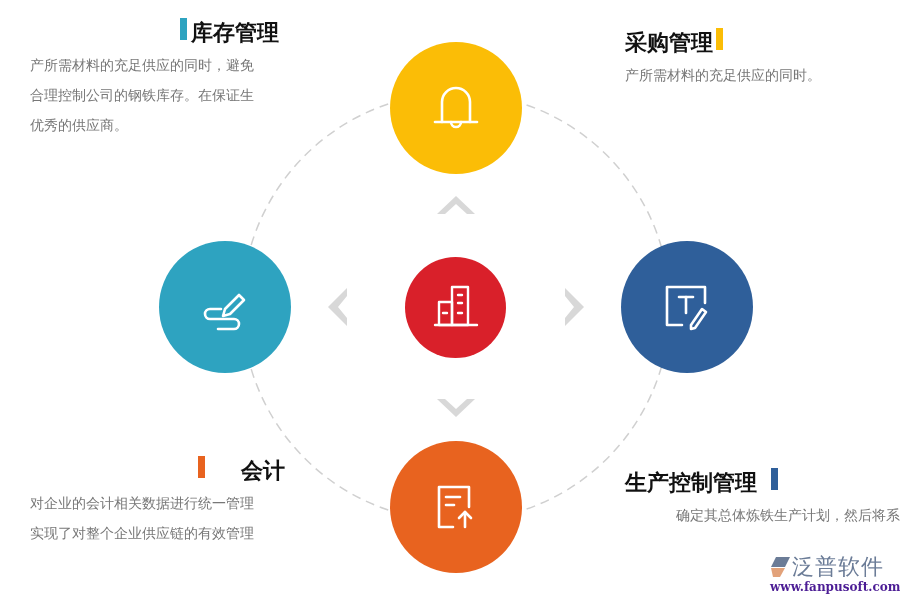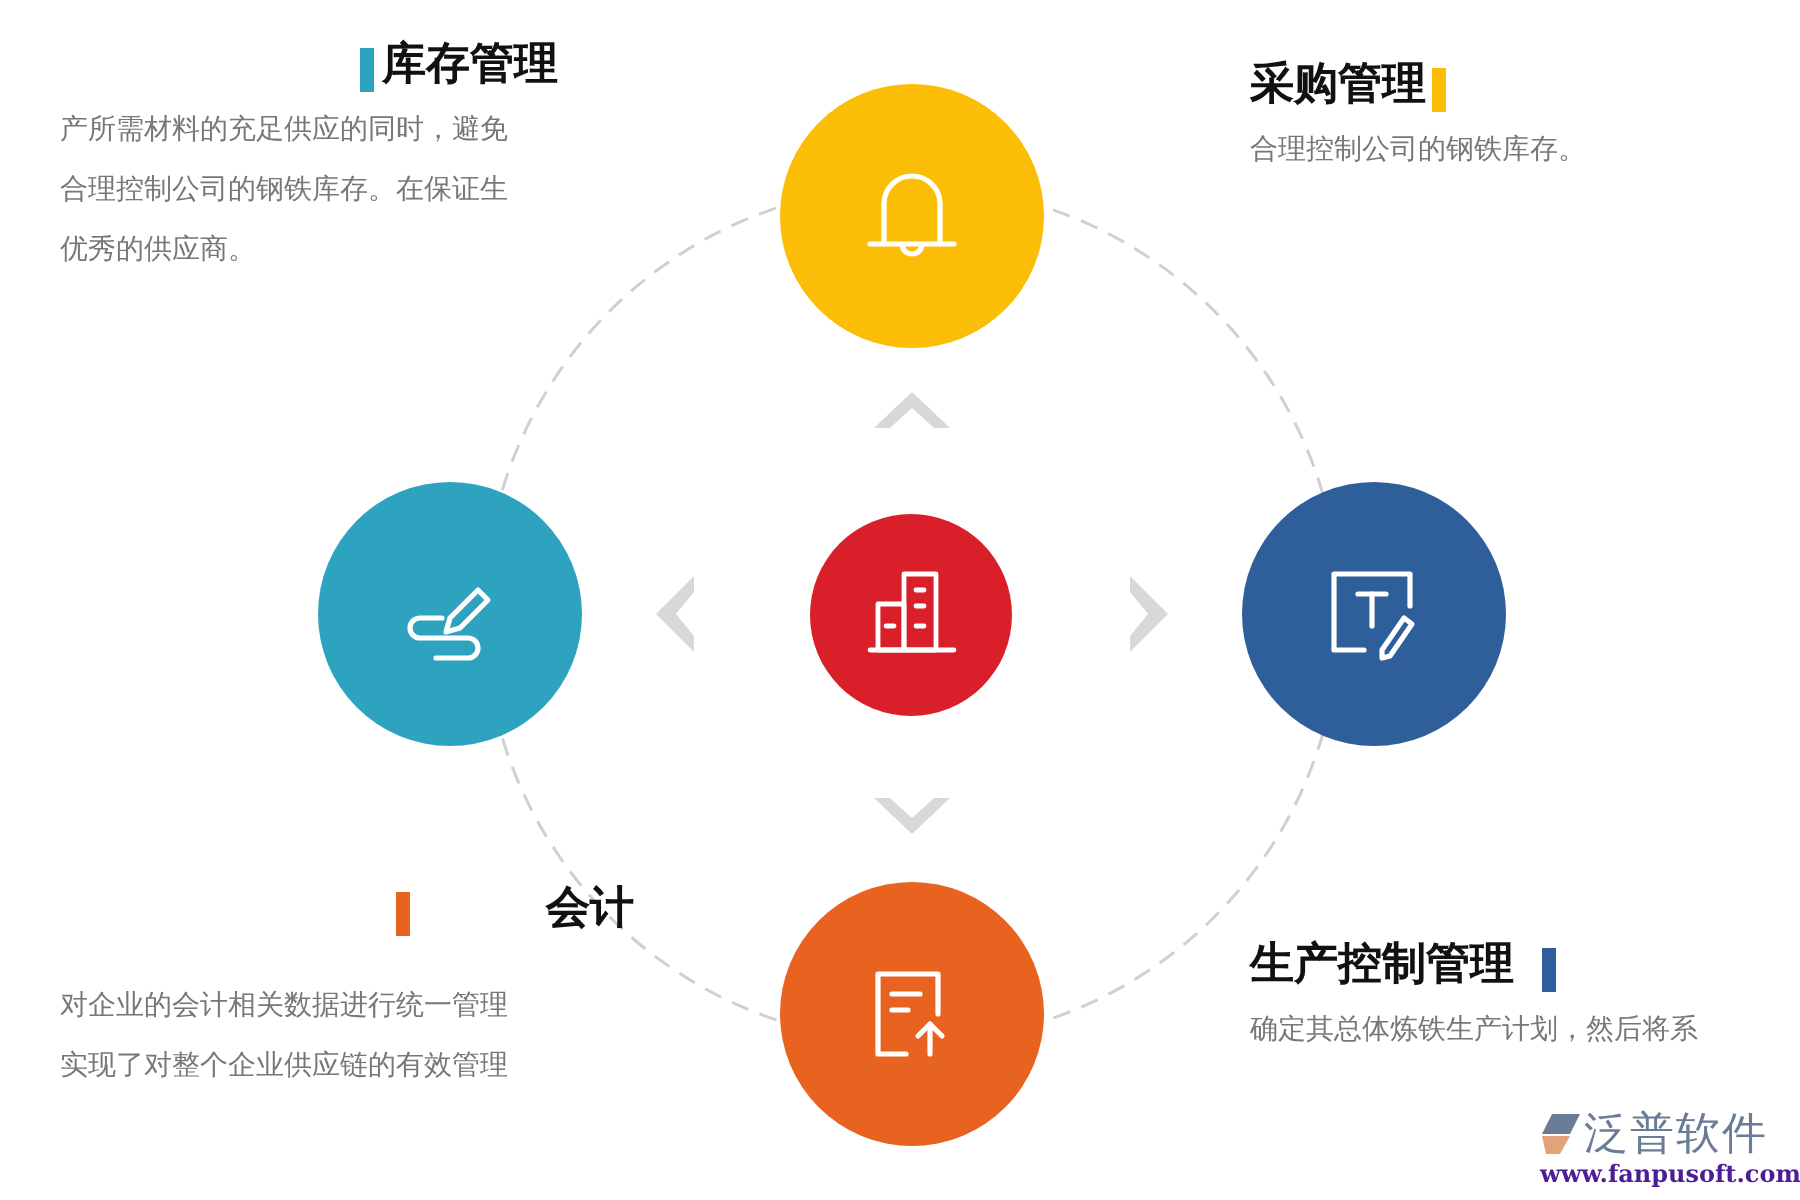--- a/index.html
+++ b/index.html
@@ -2,21 +2,21 @@
 <html><head>
 <meta charset="utf-8">
 <style>
   html, body { margin: 0; padding: 0; background: #ffffff; }
   body { width: 900px; height: 600px; position: relative; overflow: hidden;
          font-family: "DejaVu Sans", "Liberation Sans", sans-serif; }
   .ring { position: absolute; left: 0; top: 0; }
   .node { position: absolute; border-radius: 50%; display: flex; align-items: center; justify-content: center; }
   .node svg { display: block; }
   .title { position: absolute; font-family: "DejaVu Serif", "Liberation Serif", serif; font-weight: bold;
-           font-size: 22px; color: #111; line-height: 28px; white-space: nowrap; display: flex; align-items: flex-end; }
+           font-size: 22px; color: #111; line-height: 28px; white-space: nowrap; display: flex; align-items: flex-start; }
   .bar { display: inline-block; width: 7px; height: 22px; }
   .desc { position: absolute; font-size: 14px; color: #777; line-height: 30px; }
   .logo { position: absolute; left: 768px; top: 552px; width: 125px; height: 45px; }
   .logo-cn { position: absolute; left: 24px; top: 0; font-size: 22px; color: #6b7c97; letter-spacing: 1px; white-space: nowrap; }
   .logo-url { position: absolute; left: 2px; top: 28px; font-family: "DejaVu Serif", "Liberation Serif", serif; font-size: 12px; color: #4c1d95; font-weight: bold; white-space: nowrap; }
 </style>
 </head>
 <body>
 
 <svg class="ring" width="900" height="600">
@@ -100,37 +100,37 @@
   <div>产所需材料的充足供应的同时，避免</div>
   <div>合理控制公司的钢铁库存。在保证生</div>
   <div>优秀的供应商。</div>
 </div>
 
 <div class="title" style="left:625px; top:28px;">
   <span>采购管理</span>
   <span class="bar" style="background:#fbbd06; margin-left:3px;"></span>
 </div>
 <div class="desc" style="left:625px; top:60px; width:275px;">
-  <div>合理控制公司的钢铁库存。</div>
+  <div>产所需材料的充足供应的同时。</div>
 </div>
 
-<div class="title" style="left:198px; top:440px;gap:32px;">
+<div class="title" style="left:198px; top:456px;">
   <span class="bar" style="background:#e8631f; margin-right:36px;"></span>
   <span>会计</span>
 </div>
 <div class="desc" style="left:30px; top:488px; width:280px;">
   <div>对企业的会计相关数据进行统一管理</div>
   <div>实现了对整个企业供应链的有效管理</div>
 </div>
 
 <div class="title" style="left:625px; top:468px;">
   <span>生产控制管理</span>
   <span class="bar" style="background:#2f5f9a; margin-left:14px;"></span>
 </div>
-<div class="desc" style="left:625px; top:500px; width:275px;">
+<div class="desc" style="left:625px; top:500px; width:275px;text-align:right;">
   <div>确定其总体炼铁生产计划，然后将系</div>
 </div>
 
 <div class="logo">
   <svg width="22" height="22" viewBox="0 0 22 22" style="position:absolute; left:2px; top:4px;">
     <polygon points="6,1 20,1 15,11 1,11" fill="#6b7c97"></polygon>
     <polygon points="1,12 15,12 10,21 3,21" fill="#e2a27a"></polygon>
   </svg>
   <span class="logo-cn">泛普软件</span>
   <span class="logo-url">www.fanpusoft.com</span>

